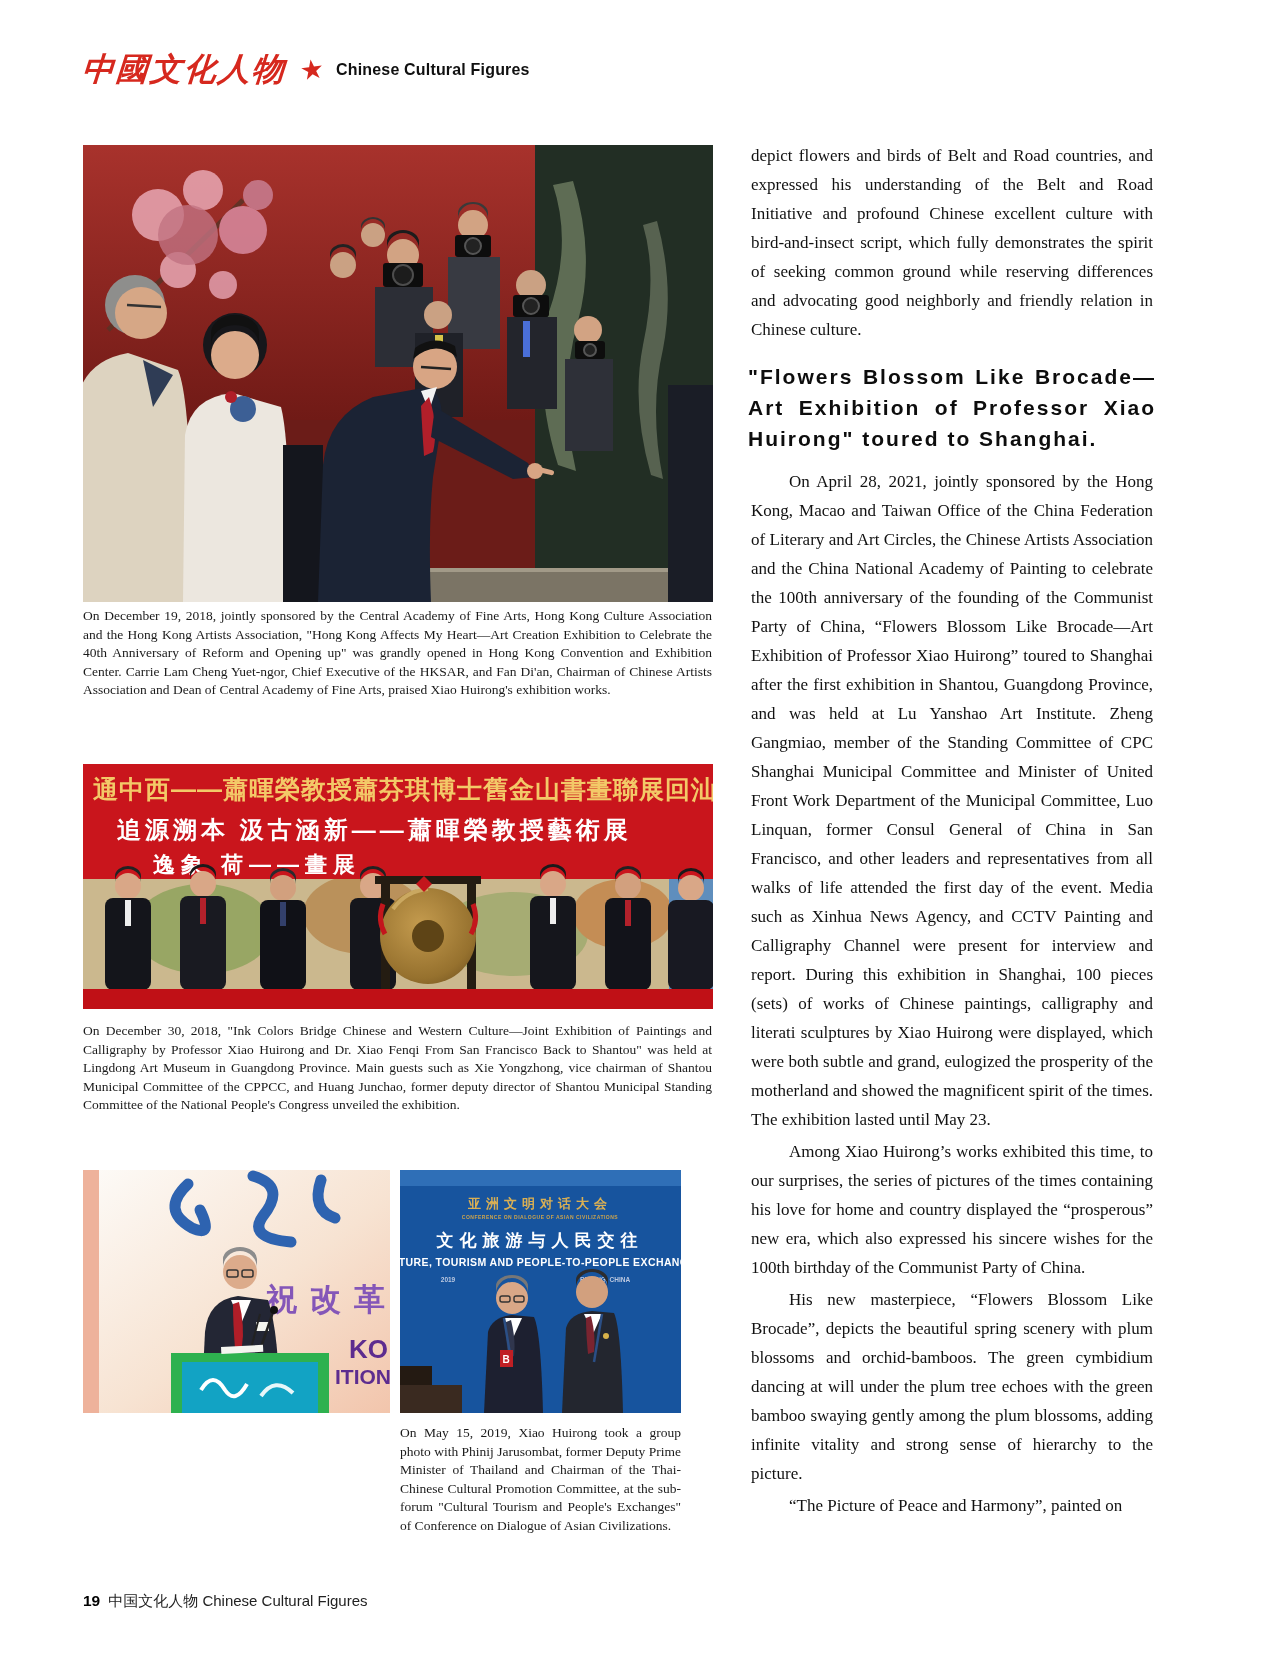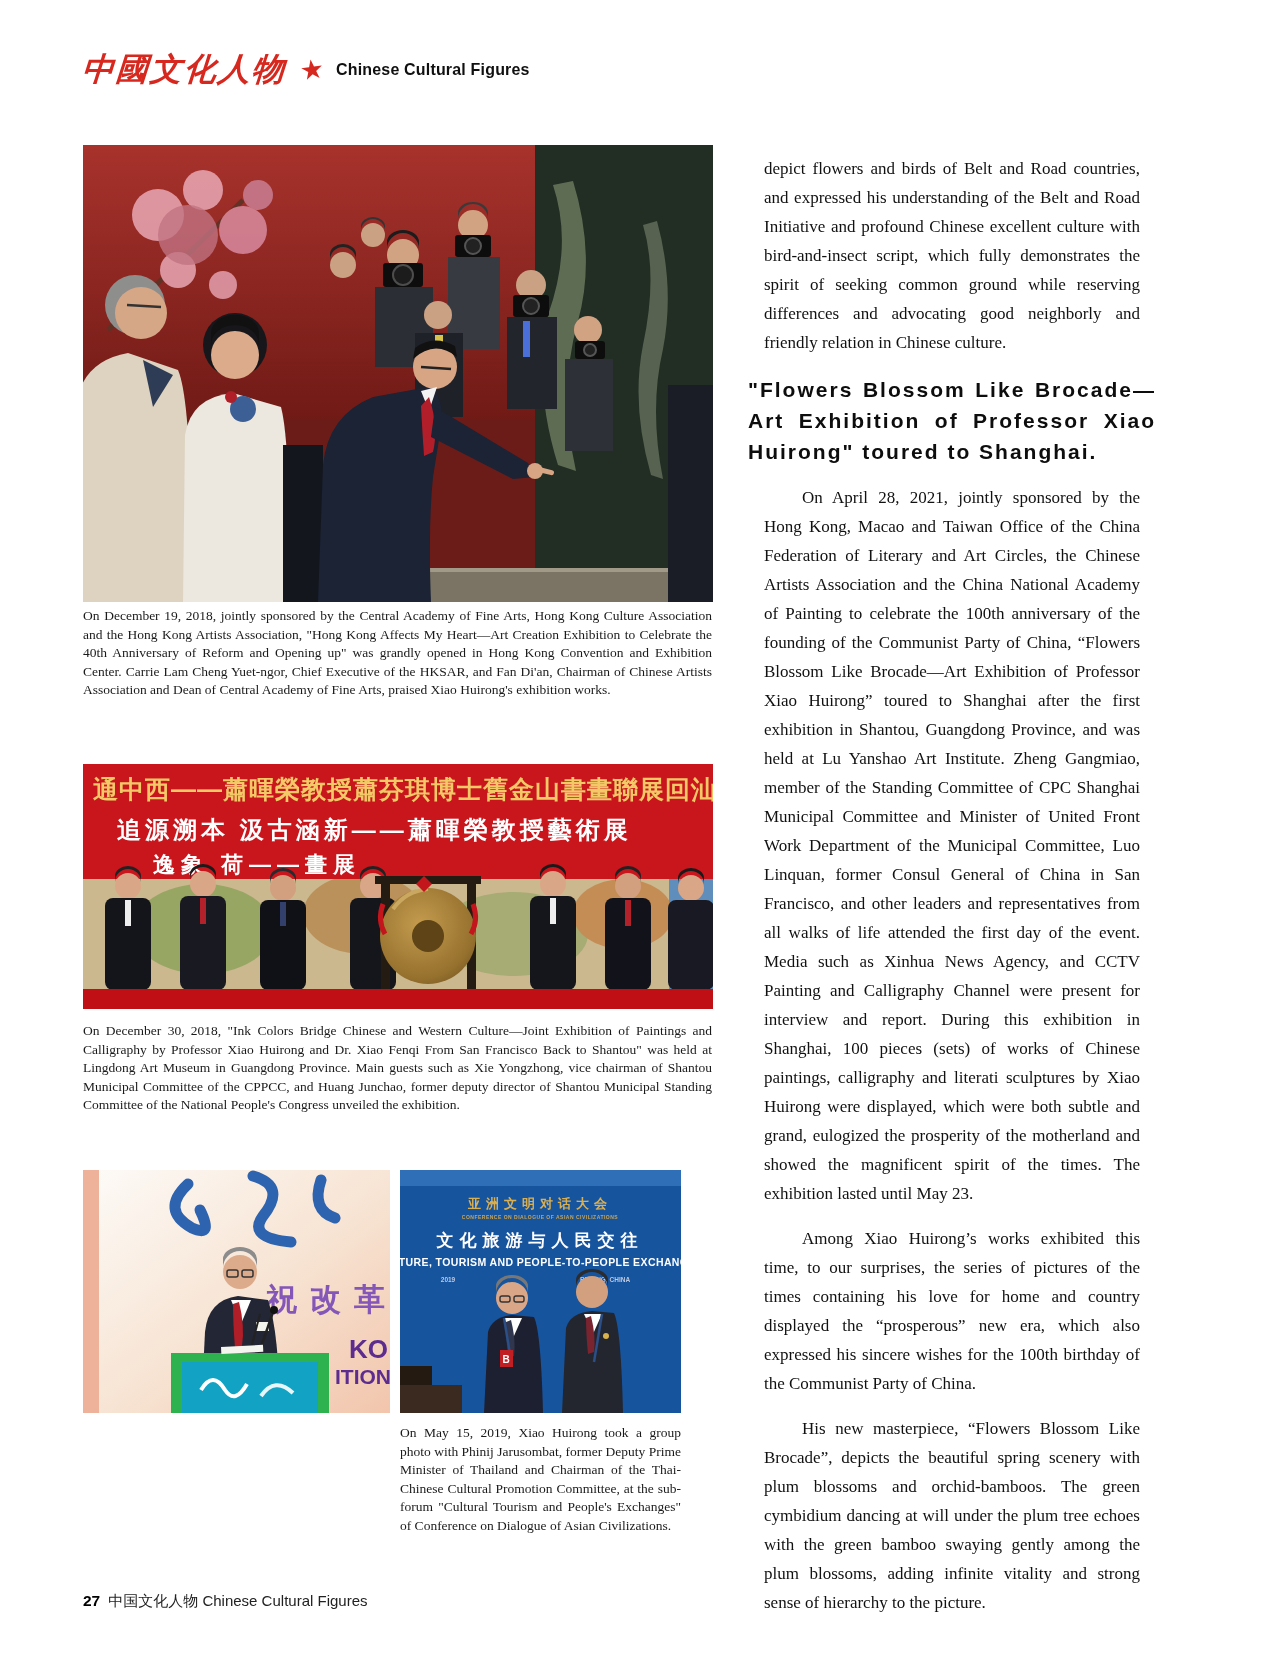--- a/index.html
+++ b/index.html
@@ -23,21 +23,21 @@
   .cap{position:absolute;font-size:13.5px;line-height:18.6px;color:#1a1a1a;
        text-align:justify;font-family:Liberation Serif, serif;}
   .cap1{left:83px;top:607px;width:629px;}
   .cap2{left:83px;top:1022px;width:629px;}
   .cap3{left:83px;top:1424px;width:305px;}
   .cap4{left:400px;top:1424px;width:281px;}
   
   .art{position:absolute;left:748px;top:138px;width:408px;color:#111;
        font-family:"Liberation Serif","DejaVu Serif",serif;font-size:17px;
        line-height:29px;text-align:justify;}
-  .art p{margin:16px;}
+  .art p{margin:3px;}
   .art p.ind{text-indent:38px;}
   .art h2{margin:17px 0 13px 0;font-family:"Liberation Sans",sans-serif;
           font-size:21px;line-height:31px;font-weight:700;letter-spacing:2px;
           text-align:justify;color:#0d0d0d;}
   
   .ftr{position:absolute;left:83px;top:1592px;font-size:15px;color:#222;}
   .ftr b{font-size:15.5px;margin-right:8px;color:#000;}
   
   .svg-cjk{font-family:"Liberation Sans",sans-serif;font-weight:bold;}
   .svg-lat{font-family:"Liberation Sans",sans-serif;font-weight:bold;}
@@ -306,19 +306,20 @@
     </svg>
   </figure>
   <div class="cap cap4">On May 15, 2019, Xiao Huirong took a group photo with Phinij Jarusombat, former Deputy Prime Minister of Thailand and Chairman of the Thai-Chinese Cultural Promotion Committee, at the sub-forum "Cultural Tourism and People's Exchanges" of Conference on Dialogue of Asian Civilizations.</div>
 
   <div class="art">
     <p>depict flowers and birds of Belt and Road countries, and expressed his understanding of the Belt and Road Initiative and profound Chinese excellent culture with bird-and-insect script, which fully demonstrates the spirit of seeking common ground while reserving differences and advocating good neighborly and friendly relation in Chinese culture.</p>
     <h2>"Flowers Blossom Like Brocade—Art Exhibition of Professor Xiao Huirong" toured to Shanghai.</h2>
     <p class="ind">On April 28, 2021, jointly sponsored by the Hong Kong, Macao and Taiwan Office of the China Federation of Literary and Art Circles, the Chinese Artists Association and the China National Academy of Painting to celebrate the 100th anniversary of the founding of the Communist Party of China, “Flowers Blossom Like Brocade—Art Exhibition of Professor Xiao Huirong” toured to Shanghai after the first exhibition in Shantou, Guangdong Province, and was held at Lu Yanshao Art Institute. Zheng Gangmiao, member of the Standing Committee of CPC Shanghai Municipal Committee and Minister of United Front Work Department of the Municipal Committee, Luo Linquan, former Consul General of China in San Francisco, and other leaders and representatives from all walks of life attended the first day of the event. Media such as Xinhua News Agency, and CCTV Painting and Calligraphy Channel were present for interview and report. During this exhibition in Shanghai, 100 pieces (sets) of works of Chinese paintings, calligraphy and literati sculptures by Xiao Huirong were displayed, which were both subtle and grand, eulogized the prosperity of the motherland and showed the magnificent spirit of the times. The exhibition lasted until May 23.</p>
     <p class="ind">Among Xiao Huirong’s works exhibited this time, to our surprises, the series of pictures of the times containing his love for home and country displayed the “prosperous” new era, which also expressed his sincere wishes for the 100th birthday of the Communist Party of China.</p>
     <p class="ind">His new masterpiece, “Flowers Blossom Like Brocade”, depicts the beautiful spring scenery with plum blossoms and orchid-bamboos. The green cymbidium dancing at will under the plum tree echoes with the green bamboo swaying gently among the plum blossoms, adding infinite vitality and strong sense of hierarchy to the picture.</p>
+    <p class="ind">“The Picture of Peace and Harmony”, painted on</p>
   </div>
 
   <div class="ftr">
-    <b>27</b><span>中国文化人物</span> <span>Chinese Cultural Figures</span>
+    <b>19</b><span>中国文化人物</span> <span>Chinese Cultural Figures</span>
   </div>
 
 </div>
 
 </body></html>

